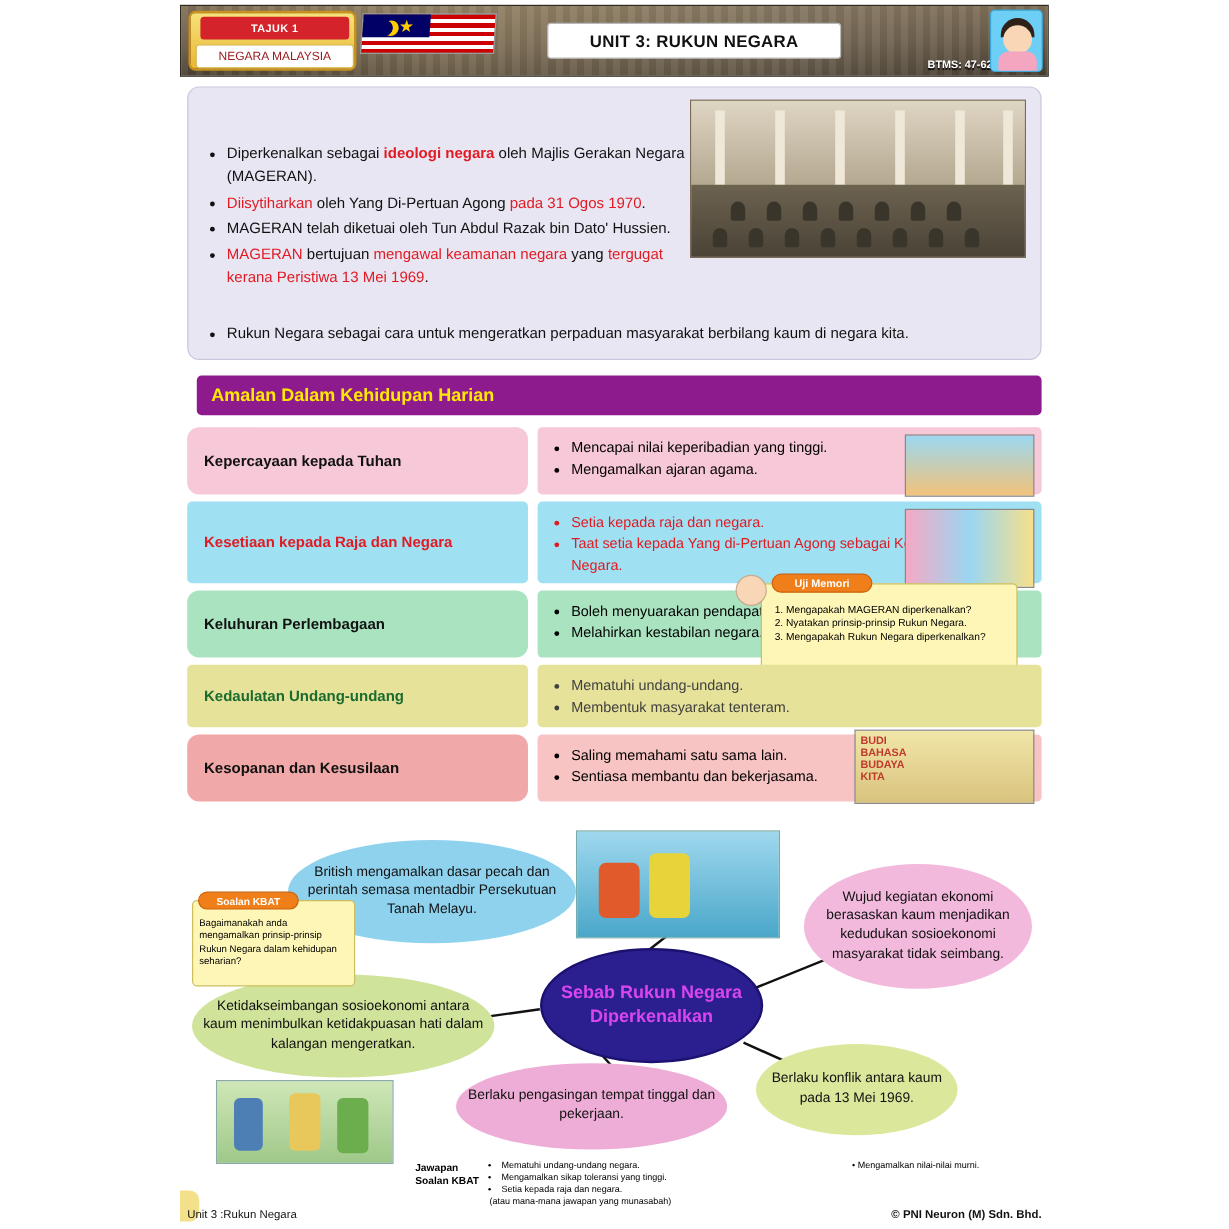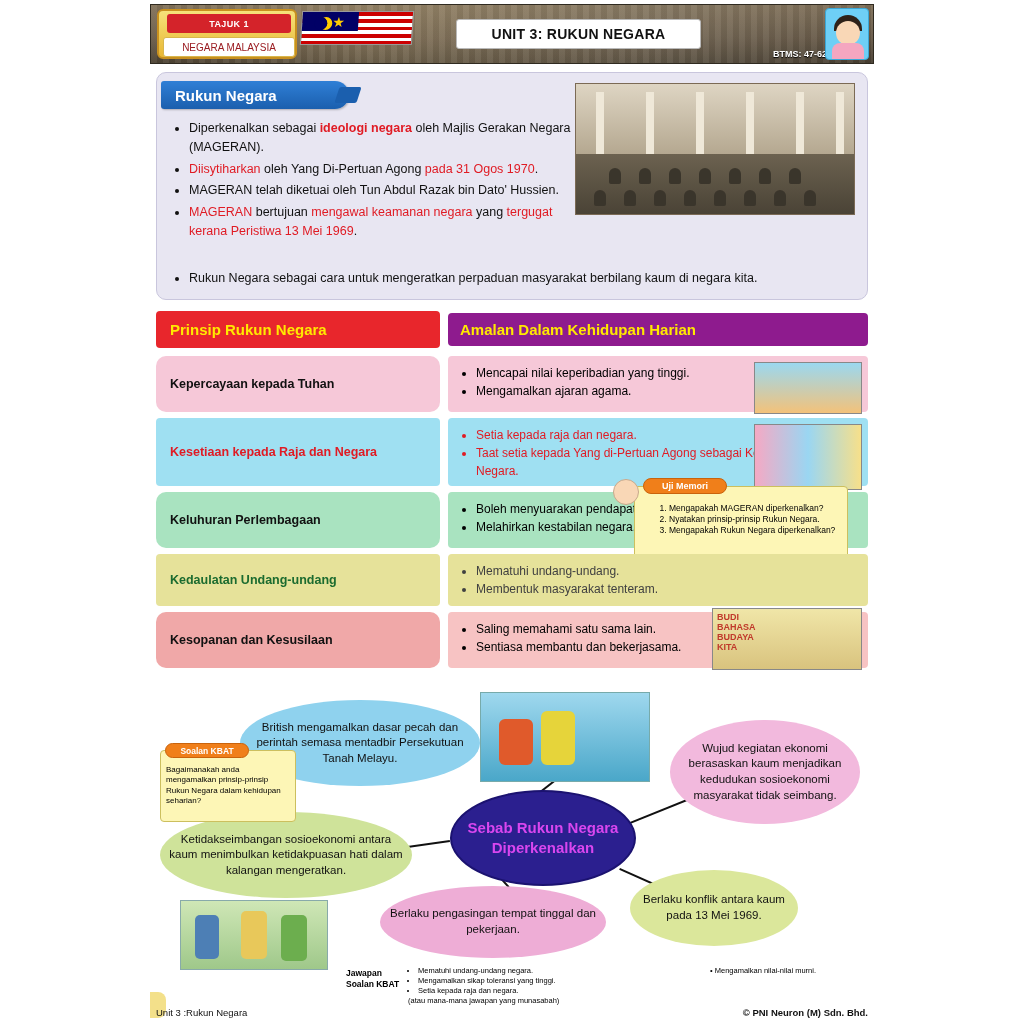--- a/index.html
+++ b/index.html
@@ -143,21 +143,21 @@
     position:absolute; right:6px; top:6px; width:108px; height:52px; border:1px solid #888;
     background:linear-gradient(180deg,#9bd8f0,#f3c27a);
   }
   .mini-pic.k2 { height:66px; background:linear-gradient(90deg,#f5a9c4,#9ad6f2,#f7e08a); }
   .mini-pic.k5 { width:150px; height:62px; top:-4px; background:linear-gradient(180deg,#f0e6a8,#d9c37e); }
   .budi {
     position:absolute; left:4px; top:4px; font-size:9px; font-weight:bold; color:#c0392b; line-height:1.1;
   }
   .ujimemori {
     position:absolute; left:186px; top:-6px; width:214px; height:74px;
-    background:#fdf6b6; border:1px solid #ccbf5e; border-radius:4px; padding:16px 6px 4px 20px;
+    background:#fdf6b6; border:1px solid #ccbf5e; border-radius:4px; padding:16px 6px 4px 6px;
   }
   .uji-tab {
     position:absolute; left:8px; top:-9px; width:84px; height:16px; background:#f07f1a;
     border-radius:8px; color:#fff; font-size:9px; font-weight:bold;
     display:flex; align-items:center; justify-content:center; border:1px solid #c9630c;
   }
   .uji-head-icon{ position:absolute; left:-22px; top:-8px; width:26px; height:26px; border-radius:50%; background:#f9d7b6; border:1px solid #c8a98c;}
   .ujimemori ol { margin:0; padding-left:14px; }
   .ujimemori li { font-size:8.5px; line-height:1.3; }
 
@@ -233,21 +233,20 @@
     <div class="unit-title">UNIT 3: RUKUN NEGARA</div>
     <div class="btms">BTMS: 47-62</div>
     <div class="avatar">
       <div class="hair"></div>
         <div class="face"></div>
         <div class="body"></div>
     </div>
   </div>
 
   <div class="sec1">
-    <div class="ribbon">Rukun Negara</div>
     <div class="photo">
       <div class="bldg"></div>
       <div class="col" style="left:20px"></div>
         <div class="col" style="left:70px"></div>
       <div class="col" style="left:120px"></div>
         <div class="col" style="left:170px"></div>
       <div class="col" style="left:220px"></div>
         <div class="col" style="left:260px"></div>
       <div class="rows"></div>
       <div class="dot" style="left:18px;bottom:8px"></div>
@@ -276,21 +275,20 @@
     </div>
     <div class="wide-bullet">
       <ul style="margin:0;padding-left:16px">
           <li>Rukun Negara sebagai cara untuk mengeratkan perpaduan masyarakat berbilang kaum di negara kita.</li>
         </ul>
     </div>
   </div>
 
   <div class="tbl">
     <div class="row head">
-      <div class="cellA headA">Prinsip Rukun Negara</div>
       <div class="cellB headB">Amalan Dalam Kehidupan Harian</div>
     </div>
 
     <div class="row r1" style="height:56px">
       <div class="cellA r1A">
         <span class="txt">Kepercayaan kepada Tuhan</span>
       </div>
       <div class="cellB r1B">
         <ul>
           <li>Mencapai nilai keperibadian yang tinggi.</li>

